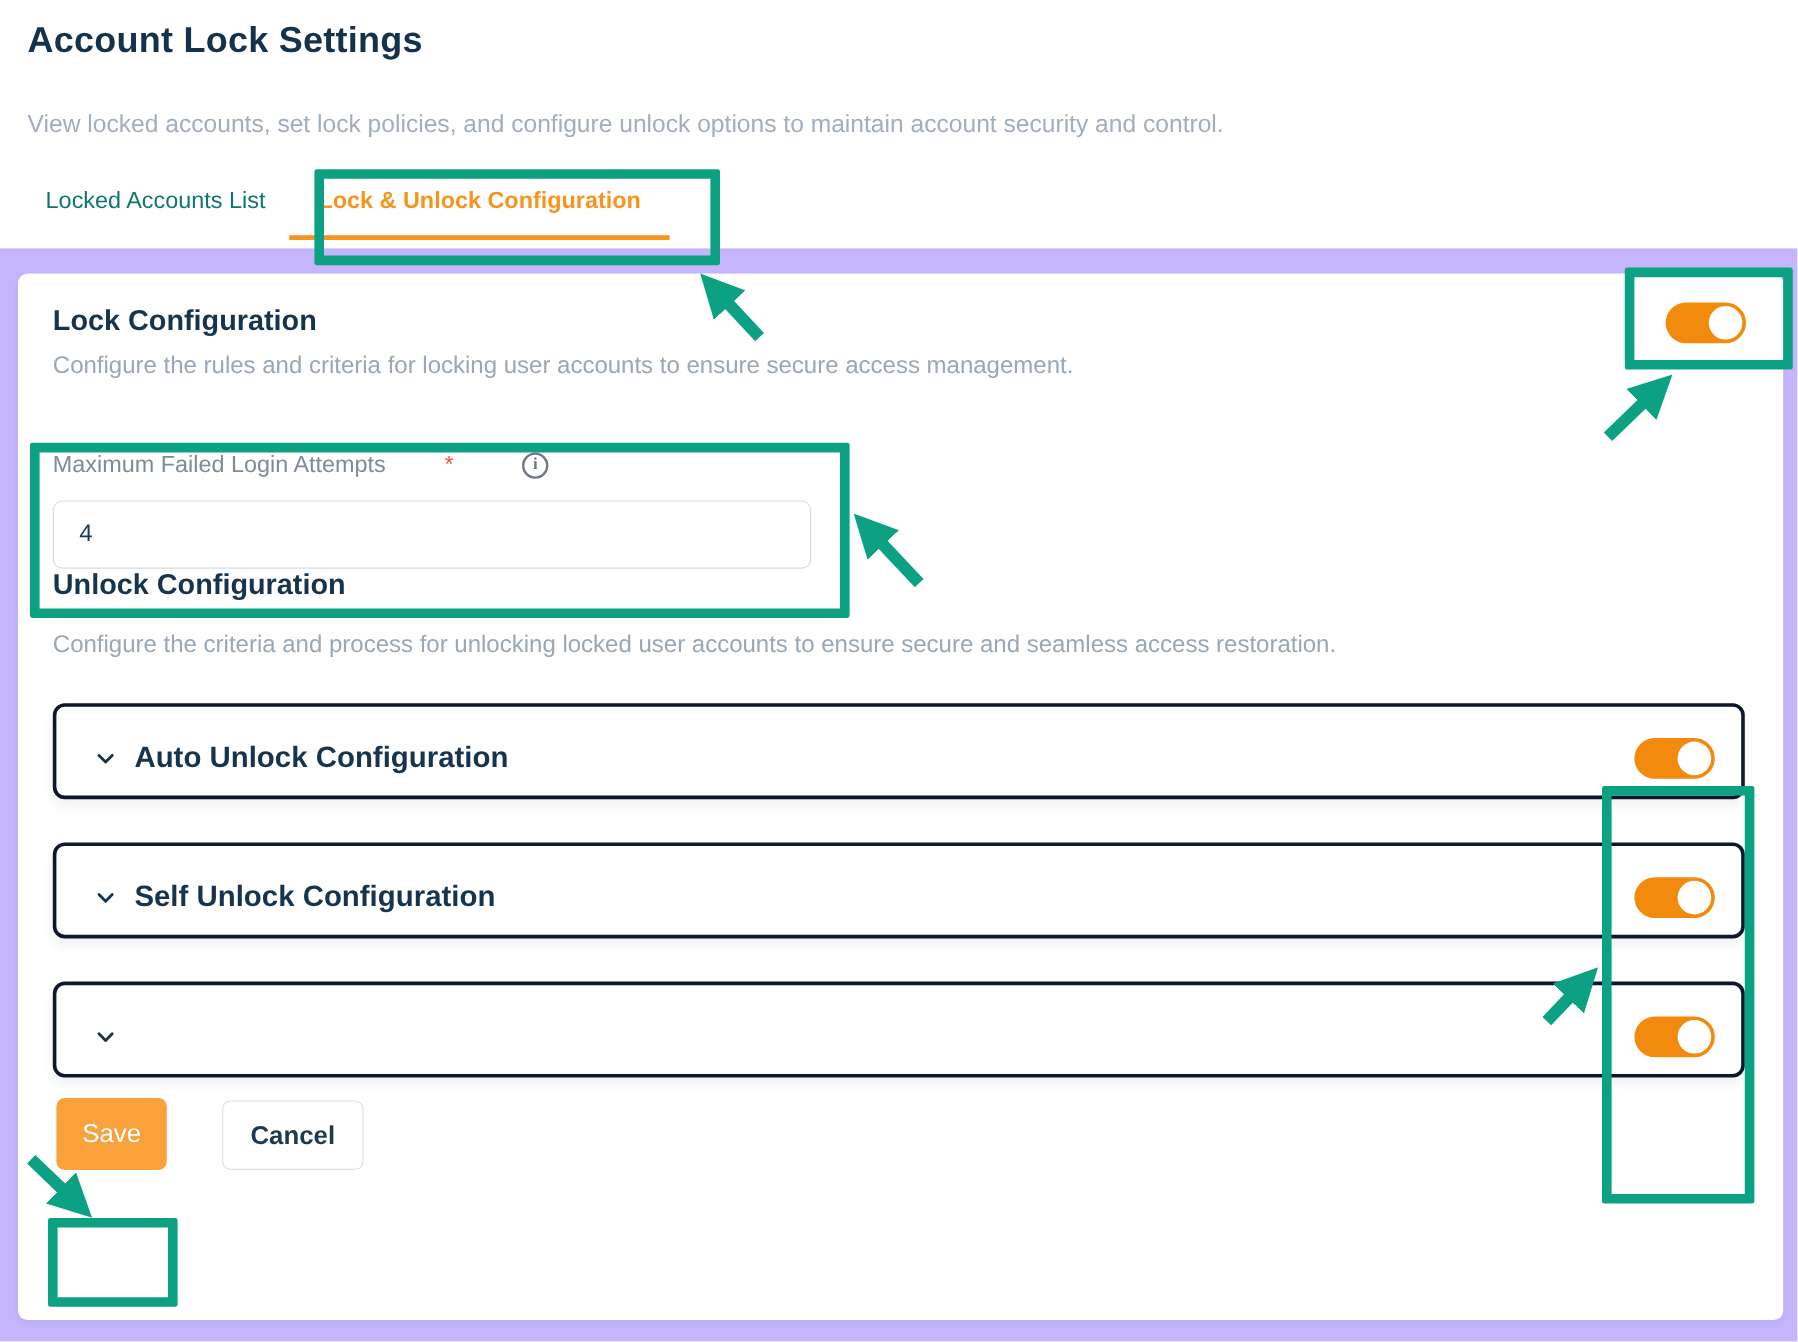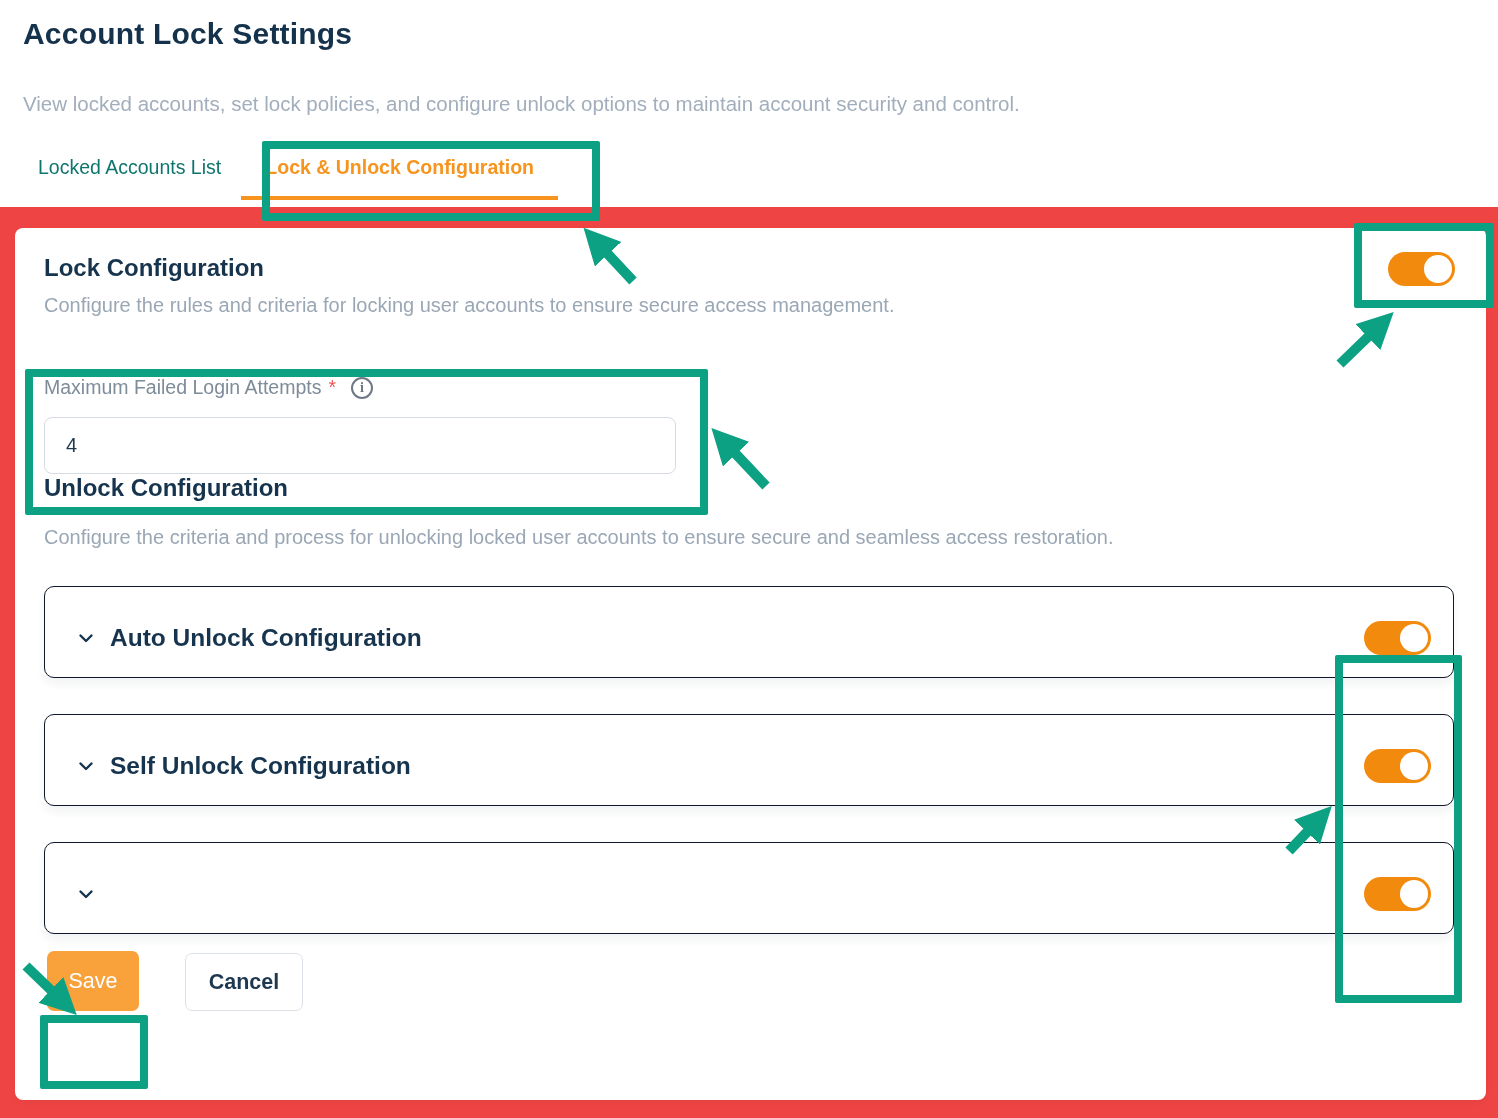--- a/index.html
+++ b/index.html
@@ -51,21 +51,21 @@
     padding-bottom: 16px;
     border-bottom: 4px solid #f7941e;
   }
   .tab-active-wrap .tab { color: #f7941e; font-weight: 600; }
 
   
   .gray-region {
     position: absolute;
     left: 0; top: 207px;
     width: 1498px; height: 911px;
-    background: #ef4444;
+    background: #c4b5fd;
   }
   .main-card {
     position: absolute;
     left: 15px; top: 21px;
     width: 1471px; height: 872px;
     background: #ffffff;
     border-radius: 8px;
     box-shadow: 0 2px 6px rgba(20,40,60,0.05);
     padding: 26px 31px 17px 29px;
   }
@@ -105,20 +105,21 @@
     border-radius: 50%;
   }
   .toggle-lock { margin-top: -2px; }
 
   
   .field-label-row {
     margin-top: 60px;
     display: flex;
     align-items: center;
     height: 23px;
+    gap: 42px;
   }
   .field-label {
     font-size: 19.5px;
     color: #7e8b99;
   }
   .required-star {
     color: #ee5a52;
     font-size: 19.5px;
     margin-left: 7px;
   }
@@ -148,23 +149,23 @@
     outline: none;
     background: #ffffff;
   }
 
   .unlock-heading { }
   .unlock-desc { margin-top: 24px; }
 
   
   .accordion {
     margin-top: 36px;
-    width: 1410px; height: 92px;
-    background: #ffffff;
-    border: 1px solid #0f172a;
+    width: 1410px; height: 80px;
+    background: #ffffff;
+    border: 3px solid #0f172a;
     border-radius: 10px;
     box-shadow: 0 6px 8px rgba(30,45,60,0.06);
     display: flex;
     align-items: center;
     justify-content: space-between;
     padding: 12px 22px 0 30px;
     cursor: pointer;
   }
   .accordion.first { margin-top: 38px; }
   .accordion-left { display: flex; align-items: center; }

